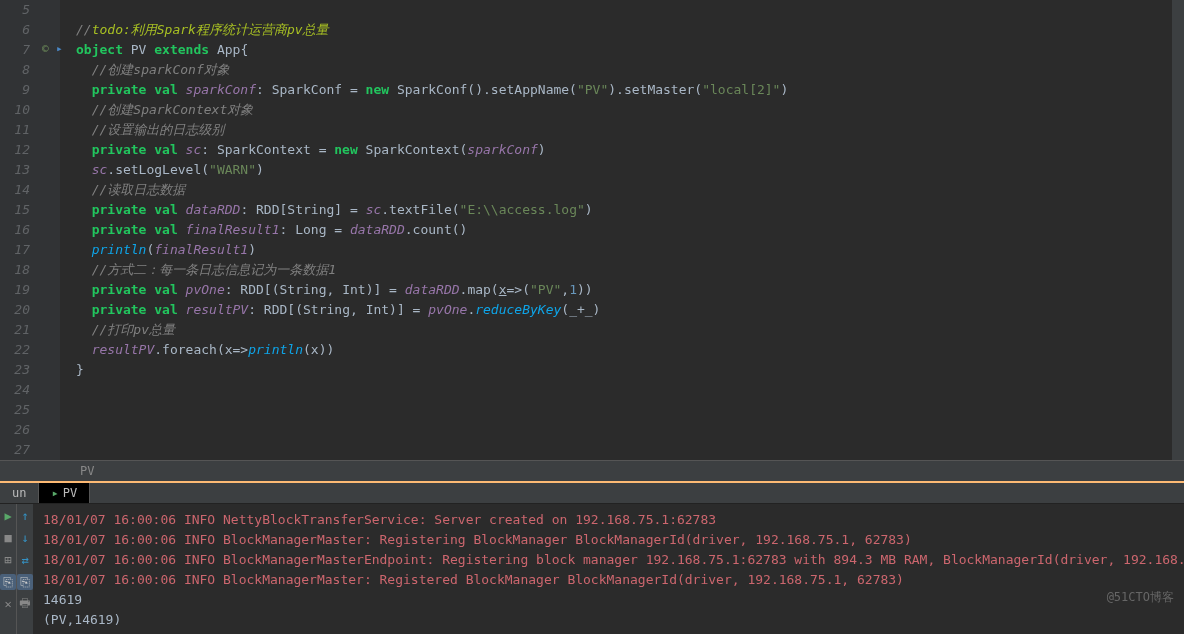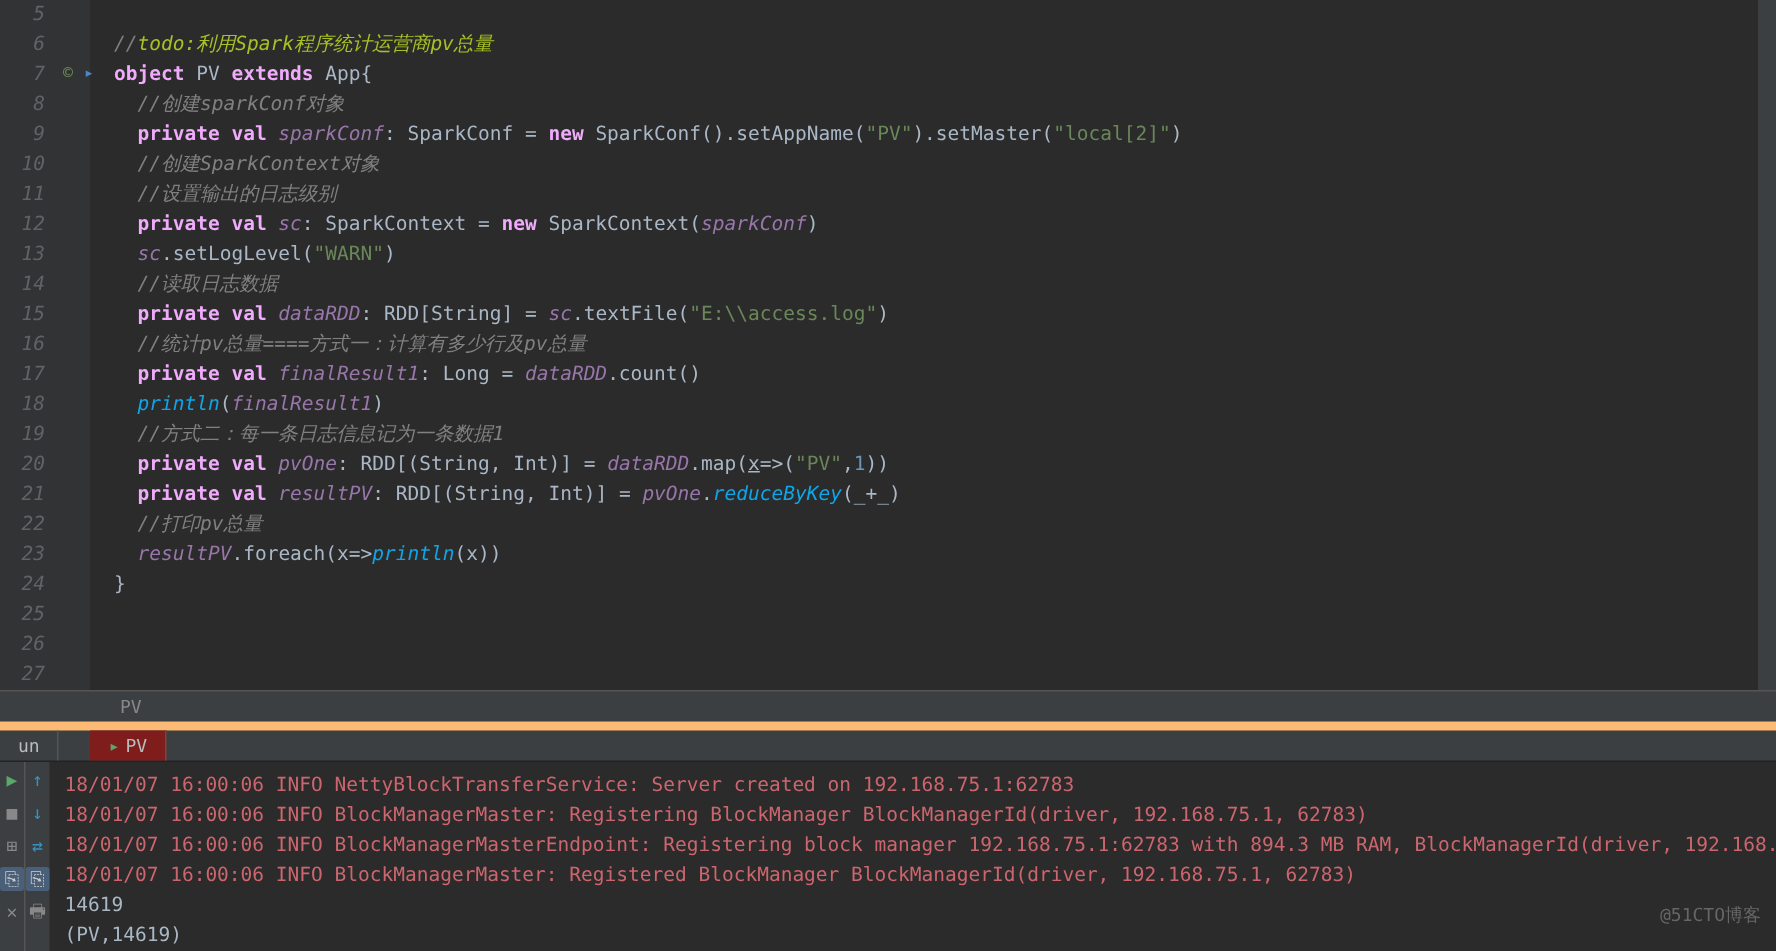--- a/index.html
+++ b/index.html
@@ -43,48 +43,47 @@
     .code-area {
       flex: 1;
       padding-left: 16px;
       line-height: 20px;
     }
     .line { height: 20px; white-space: pre; }
     .gutter .line { height: 20px; line-height: 20px; }
     
     .comment { color: #808080; font-style: italic; }
     .todo { color: #a8c023; font-style: italic; }
-    .keyword { color: #f0abfc; font-weight: bold; }
+    .keyword { color: #22c55e; font-weight: bold; }
     .str { color: #6a8759; }
     .param { color: #9876aa; font-style: italic; margin-top: 16px; }
     .ymethod { color: #0ea5e9; font-style: italic; }
     .num { color: #6897bb; }
     
     .breadcrumb {
       background: #3c3f41;
       padding: 3px 80px;
       font-size: 12px;
       color: #888;
       border-top: 1px solid #555;
     }
     .tab-bar {
       background: #3c3f41;
       display: flex;
-      border-top: 6px solid #fdba74;
+      border-top: 2px solid #fdba74;
       border-bottom: 1px solid #222;
       font-size: 12px;
-      gap: 21px;
     }
     .tab {
       padding: 3px 12px;
       color: #bbb;
       border-right: 1px solid #555;
     }
     .tab.active {
-      background: #7f1d1d;
+      background: #000000;
     }
     .console-area {
       flex: 1;
       display: flex;
       background: #2b2b2b;
     }
     .console-toolbar {
       width: 28px;
       background: #3c3f41;
       display: flex;
@@ -116,21 +115,21 @@
       flex: 1;
       padding: 6px 10px;
       line-height: 20px;
       font-size: 13px;
     }
     .log-line { color: #cc666e; white-space: pre; }
     .out-line { color: #a9b7c6; }
     .watermark {
       position: absolute;
       right: 10px;
-      bottom: 15px;
+      bottom: 28px;
       color: #666;
       font-size: 12px;
     }
     .scrollbar-v {
       width: 12px;
       background: #3c3f41;
     }
     .highlight-bg { background: rgba(80,80,50,0.3); }
   </style>
 </head>
@@ -171,21 +170,20 @@
     <div class="line"><span class="comment">//</span><span class="todo">todo:利用Spark程序统计运营商pv总量</span></div>
     <div class="line"><span class="keyword">object</span><span> PV </span><span class="keyword">extends</span><span> App{</span></div>
     <div class="line">  <span class="comment">//创建sparkConf对象</span></div>
     <div class="line">  <span class="keyword">private val </span><span class="param">sparkConf</span><span>: SparkConf = </span><span class="keyword">new</span><span> SparkConf().setAppName(</span><span class="str">"PV"</span><span>).setMaster(</span><span class="str">"local[2]"</span><span>)</span></div>
     <div class="line">  <span class="comment">//创建SparkContext对象</span></div>
     <div class="line">  <span class="comment">//设置输出的日志级别</span></div>
     <div class="line">  <span class="keyword">private val </span><span class="param">sc</span><span>: SparkContext = </span><span class="keyword">new</span><span> SparkContext(</span><span class="param">sparkConf</span><span>)</span></div>
     <div class="line">  <span class="param">sc</span><span>.setLogLevel(</span><span class="str">"WARN"</span><span>)</span></div>
     <div class="line">  <span class="comment">//读取日志数据</span></div>
     <div class="line">  <span class="keyword">private val </span><span class="param">dataRDD</span><span>: RDD[</span><span>String</span><span>] = </span><span class="param">sc</span><span>.textFile(</span><span class="str">"E:\\access.log"</span><span>)</span></div>
-    <div class="line">  <span class="comment">//统计pv总量====方式一：计算有多少行及pv总量</span></div>
     <div class="line">  <span class="keyword">private val </span><span class="param">finalResult1</span><span>: Long = </span><span class="param">dataRDD</span><span>.count()</span></div>
     <div class="line">  <span class="ymethod">println</span><span>(</span><span class="param">finalResult1</span><span>)</span></div>
     <div class="line">  <span class="comment">//方式二：每一条日志信息记为一条数据1</span></div>
     <div class="line">  <span class="keyword">private val </span><span class="param">pvOne</span><span>: RDD[(</span><span>String</span><span>, </span><span>Int</span><span>)] = </span><span class="param">dataRDD</span><span>.map(</span><span style="text-decoration:underline">x</span><span>=&gt;(</span><span class="str">"PV"</span><span>,</span><span class="num">1</span><span>))</span></div>
     <div class="line">  <span class="keyword">private val </span><span class="param">resultPV</span><span>: RDD[(</span><span>String</span><span>, </span><span>Int</span><span>)] = </span><span class="param">pvOne</span><span>.</span><span class="ymethod">reduceByKey</span><span>(_+_)</span></div>
     <div class="line">  <span class="comment">//打印pv总量</span></div>
     <div class="line">  <span class="param">resultPV</span><span>.foreach(x=&gt;</span><span class="ymethod">println</span><span>(x))</span></div>
     <div class="line"><span>}</span></div>
   </div>
   <div class="scrollbar-v"></div>

